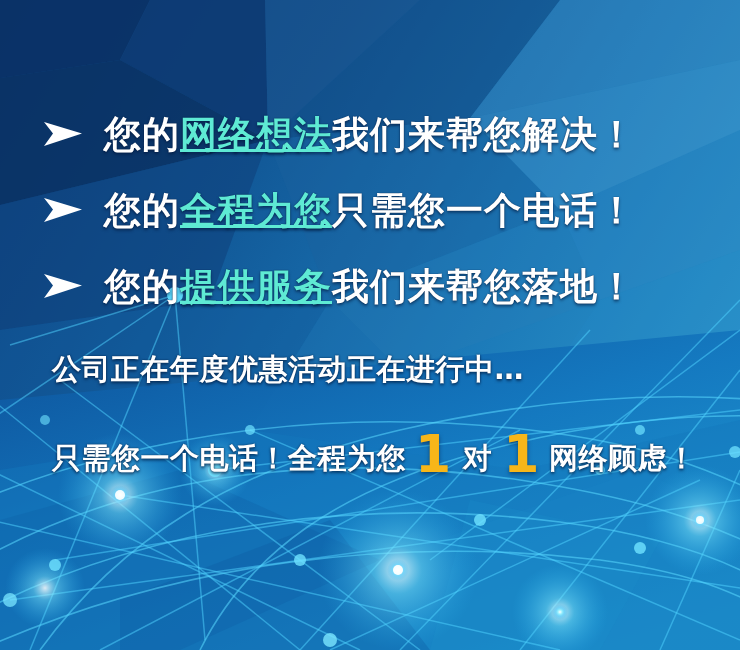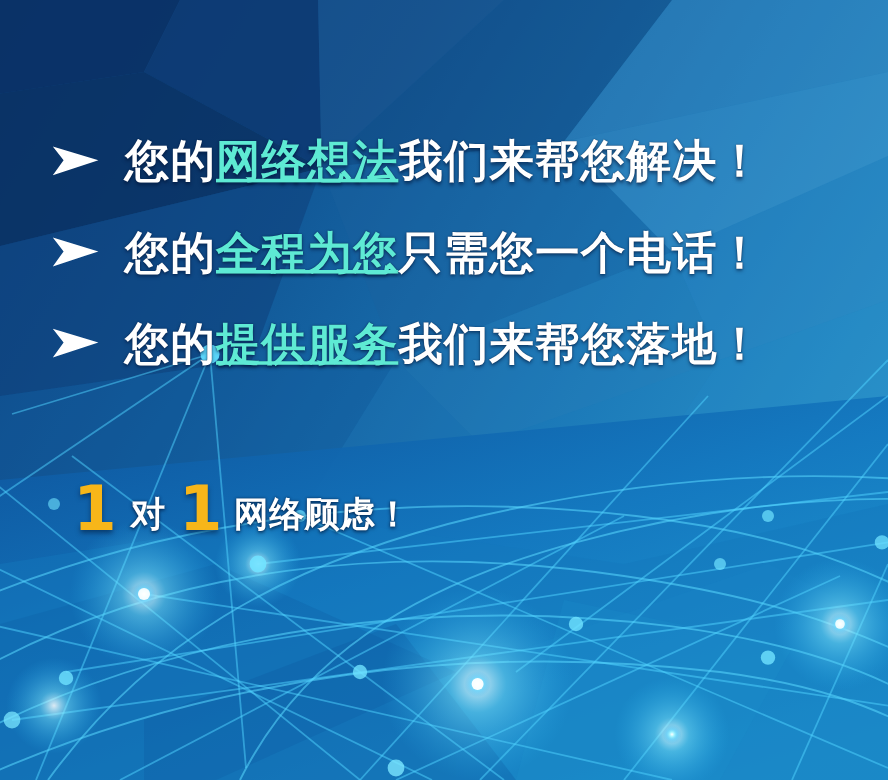--- a/index.html
+++ b/index.html
@@ -270,21 +270,23 @@
       <div class="bullet-row">
         <svg class="arrow-icon" viewBox="0 0 42 30" aria-hidden="true">
           <path d="M2 3 L40 14.5 L2 27 L11 14.5 Z" fill="#ffffff"></path>
         </svg>
         <div class="bullet-text"><span>您的</span><span class="hl-gold">提供服务</span><span>我们来帮您落地！</span></div>
       </div>
 
     </div>
 
     <div class="sub-block">
+      <div class="sub-line">公司正在年度优惠活动正在进行中…</div>
       <div class="sub-line second">
+        <span>只需您一个电话！全程为您</span>
         <span class="big-one">1</span>
         <span class="mid-word">对</span>
         <span class="big-one">1</span>
         <span>网络顾虑！</span>
       </div>
     </div>
 
   </div>
 </div>
 

